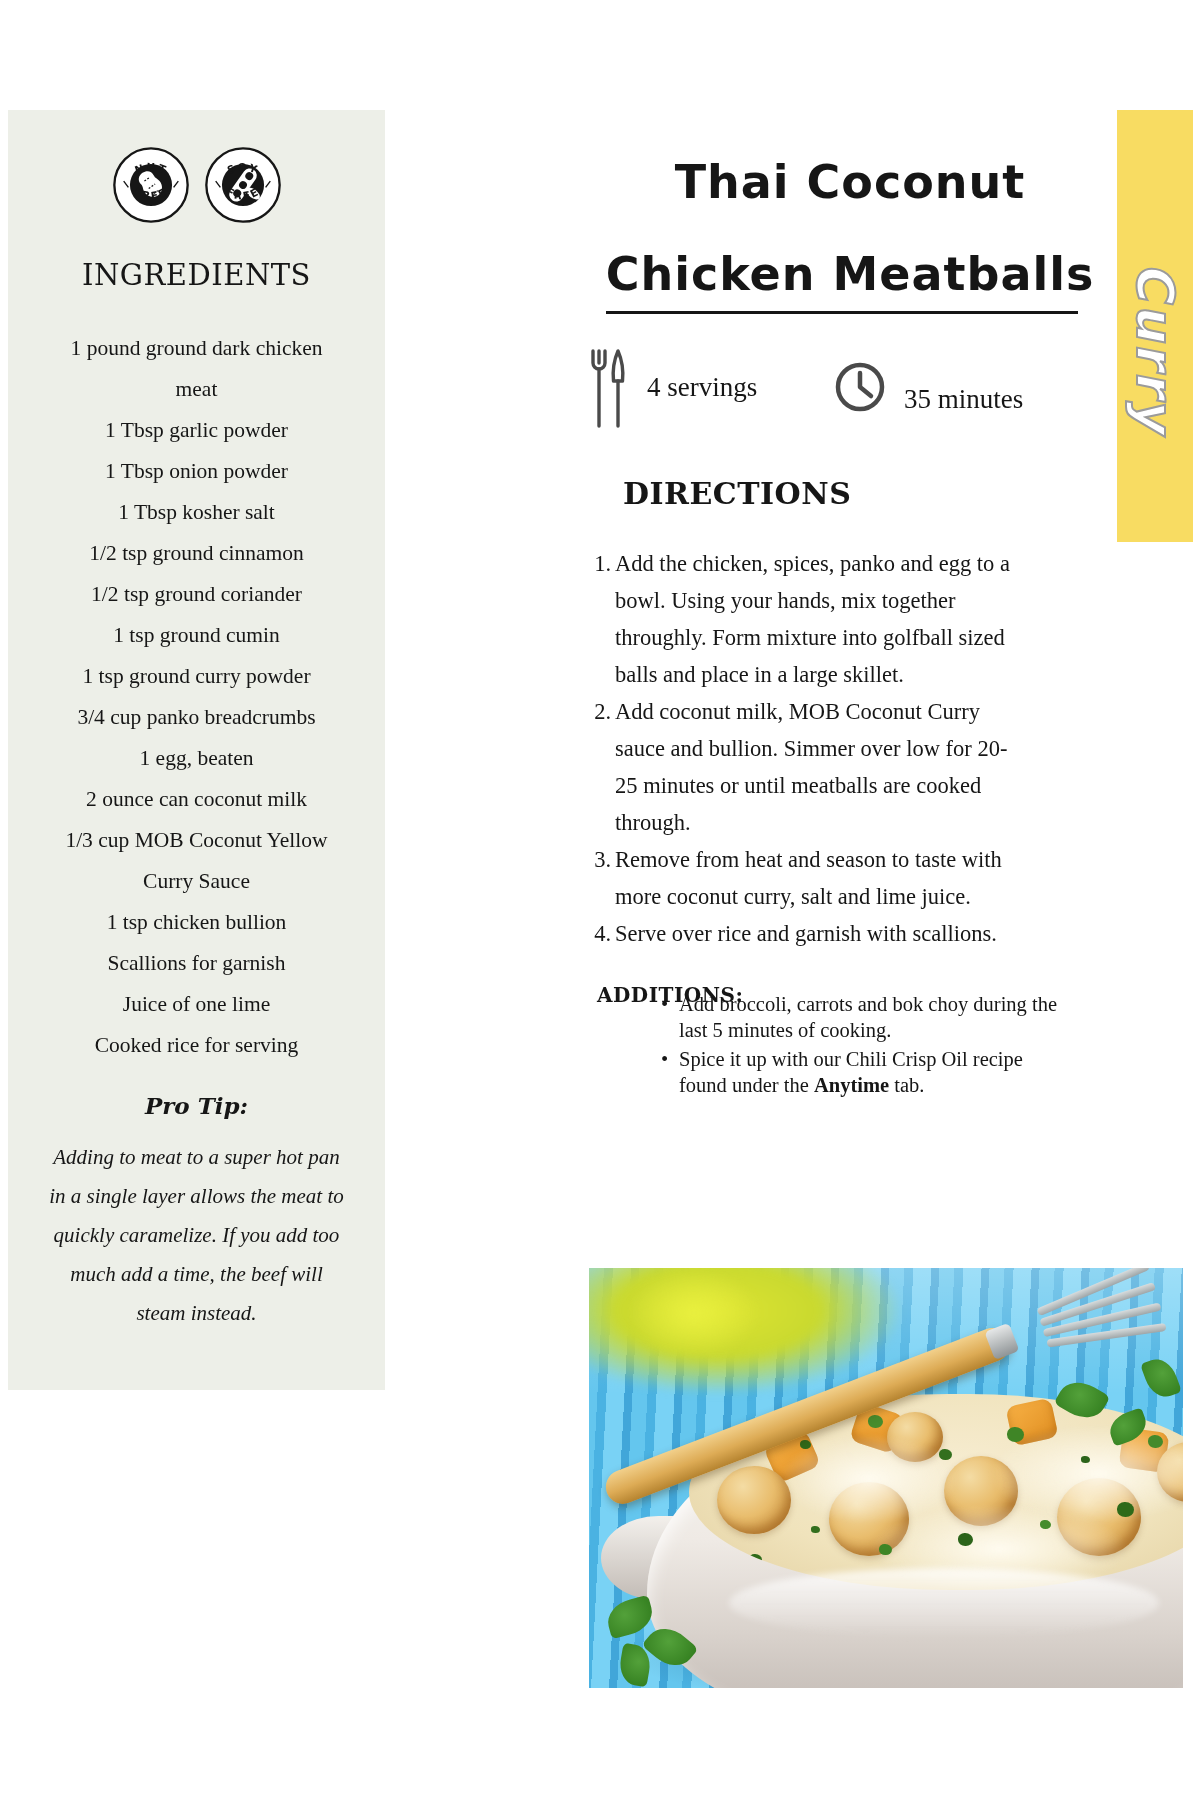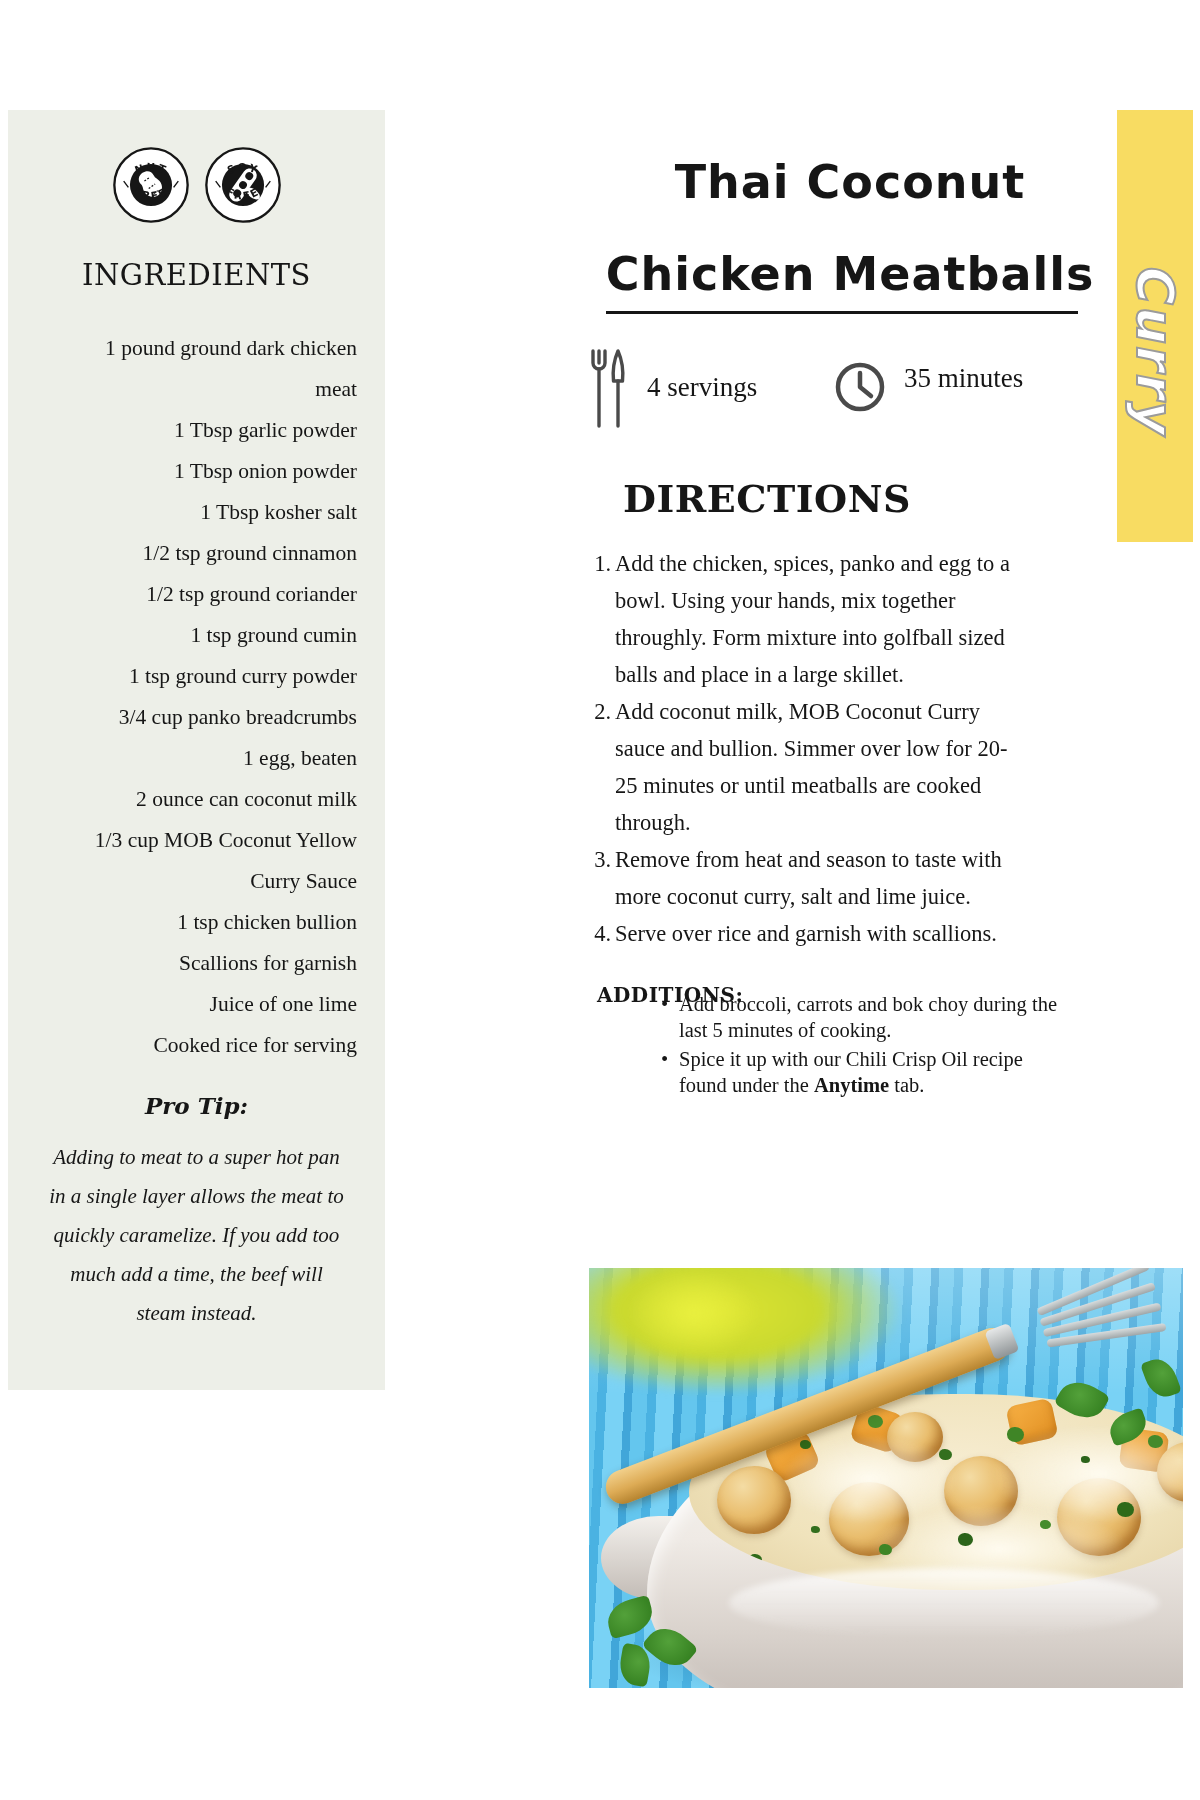--- a/index.html
+++ b/index.html
@@ -8,45 +8,45 @@
   *{box-sizing:border-box}
   html,body{margin:0;padding:0}
   body{font-family:"Liberation Serif",serif;color:var(--ink)}
   .page{position:relative;width:1200px;height:1800px;background:#ffffff;overflow:hidden}
 
   
   .panel{position:absolute;left:8px;top:110px;width:377px;height:1280px;background:var(--panel-bg)}
   .badges{display:flex;justify-content:center;gap:14px;padding-top:36px}
   .ing-heading{margin:34px 0 0;text-align:center;font-family:"DejaVu Serif",serif;
     font-size:29px;font-weight:400;letter-spacing:.5px;line-height:34px}
-  .ing-list{list-style:none;margin:36px auto 0;padding:0 28px;text-align:right;
+  .ing-list{list-style:none;margin:36px auto 0;padding:0 28px;text-align:center;
     font-size:21.5px;line-height:41px}
   .ing-list li{white-space:pre-line}
   .protip{margin-top:24px;text-align:center;padding:0 8px}
   .protip h3{margin:0;font-family:"DejaVu Serif",serif;font-style:italic;font-weight:700;
     font-size:23px;line-height:32px}
   .protip p{margin:16px 0 0;font-style:italic;font-size:21px;line-height:39px;white-space:pre-line}
 
   
   .titleblock{position:absolute;left:585px;top:136px;width:530px;text-align:center;
     font-family:"DejaVu Sans",sans-serif;font-weight:700;
     font-size:46px;line-height:92px;letter-spacing:1px}
   .title-underline{position:absolute;left:606px;top:311px;width:472px;height:3px;background:var(--ink)}
 
   
   .meta-icon{position:absolute}
   .utensils{left:585px;top:346px}
   .clockpos{left:833px;top:360px}
   .meta-text{position:absolute;font-size:27px;line-height:30px}
   .servings{left:647px;top:372px}
-  .timetext{left:904px;top:363px}
+  .timetext{left:904px;top:384px}
 
   
   .dir-heading{position:absolute;left:623px;top:476px;margin:0;font-family:"DejaVu Serif",serif;
-    font-size:38px;font-weight:700;letter-spacing:.5px}
+    font-size:30px;font-weight:700;letter-spacing:.5px}
   .dir-list{position:absolute;left:585px;top:545px;width:505px;margin:0;padding:0;list-style:none;
     counter-reset:step;font-size:22.5px;line-height:37px}
   .dir-list li{counter-increment:step;position:relative;padding-left:30px;white-space:pre-line}
   .dir-list li::before{content:counter(step) ".";position:absolute;left:0;width:26px;text-align:right}
 
   
   .add-heading{position:absolute;left:597px;top:983px;margin:0;font-family:"DejaVu Serif",serif;
     font-size:20px;font-weight:700;letter-spacing:.5px}
   .add-list{position:absolute;left:645px;top:979px;width:480px;margin:12px;padding:0;list-style:none;
     font-size:20.5px;line-height:26px}

